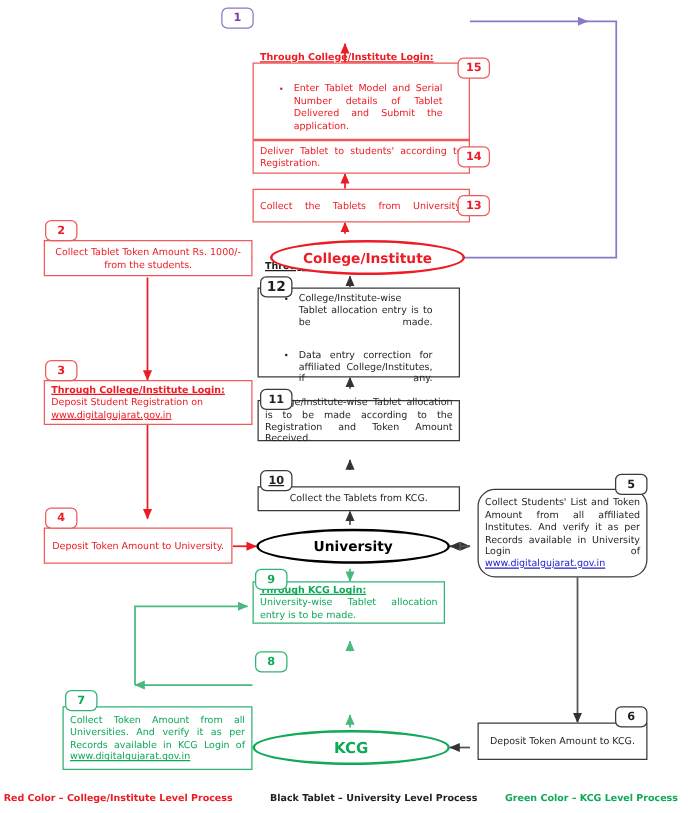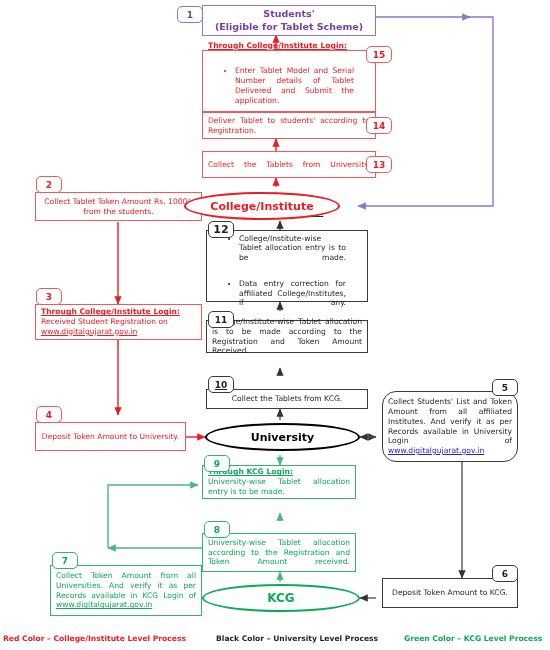--- a/index.html
+++ b/index.html
@@ -94,26 +94,20 @@
     <g stroke="#49b97e" stroke-width="1.4" fill="none">
       <path d="M280,455 L280,465" marker-end="url(#ar-green)"></path>
       <path d="M280,521 L280,513" marker-end="url(#ar-green)"></path>
       <path d="M280,582 L280,572" marker-end="url(#ar-green)"></path>
       <path d="M202,598 L108,598 L108,565" marker-end="url(#ar-green)"></path>
       <path d="M202,548 L108,548" marker-end="url(#ar-green)"></path>
       <path d="M108,548 L108,485 L198,485" marker-end="url(#ar-green)"></path>
     </g>
   </svg>
 
-  <div class="students" style="left:202px;top:5px;width:174px;height:31px;font-size:9.5px;">
-    <div>
-      <span>Students'</span><br>
-      <span>(Eligible for Tablet Scheme)</span>
-    </div>
-  </div>
   <div class="badge purple" style="left:177px;top:6px;width:26px;height:17px;font-size:9px;">1</div>
 
   <div class="node boxnode red" style="left:202px;top:50px;width:174px;height:62px;font-size:7.6px;">
     <div class="inner">
       <span class="hdr">Through College/Institute Login:</span>
       <ul class="bullets">
           <li class="just">Enter Tablet Model and Serial Number details of Tablet Delivered and Submit the application.</li>
         </ul>
     </div>
   </div>
@@ -122,34 +116,34 @@
   <div class="node boxnode red" style="left:202px;top:112px;width:174px;height:27px;font-size:7.6px;">
     <div class="inner just">Deliver Tablet to students' according to Registration.</div>
   </div>
   <div class="badge red" style="left:366px;top:117px;width:26px;height:17px;font-size:9px;">14</div>
 
   <div class="node boxnode red" style="left:202px;top:151px;width:174px;height:27px;font-size:7.6px;">
     <div class="inner just">Collect the Tablets from University.</div>
   </div>
   <div class="badge red" style="left:366px;top:156px;width:26px;height:17px;font-size:9px;">13</div>
 
-  <div class="ellipse ell-red" style="left:184px;top:192px;width:156px;height:28px;font-size:11px;">
+  <div class="ellipse ell-red" style="left:216px;top:192px;width:156px;height:28px;font-size:11px;">
     <span>College/Institute</span>
   </div>
 
   <div class="node boxnode red" style="left:35px;top:192px;width:167px;height:29px;font-size:7.6px;">
     <div class="inner ctr">Collect Tablet Token Amount Rs. 1000/- from the students.</div>
   </div>
   <div class="badge red" style="left:36px;top:176px;width:26px;height:17px;font-size:9px;">2</div>
 
   <div class="node boxnode red" style="left:35px;top:304px;width:167px;height:36px;font-size:7.6px;">
     <div class="inner">
       <span class="hdr">Through College/Institute Login:</span>
       <div style="text-align:left;">
-        <span>Received Student Registration on</span><br>
+        <span>Deposit Student Registration on</span><br>
         <span class="lnk">www.digitalgujarat.gov.in</span>
       </div>
     </div>
   </div>
   <div class="badge red" style="left:36px;top:288px;width:26px;height:17px;font-size:9px;">3</div>
 
   <div class="node boxnode red" style="left:35px;top:422px;width:151px;height:29px;font-size:7.6px;">
     <div class="inner ctr">Deposit Token Amount to University.</div>
   </div>
   <div class="badge red" style="left:36px;top:406px;width:26px;height:17px;font-size:9px;">4</div>
@@ -192,33 +186,30 @@
   <div class="badge black" style="left:492px;top:565px;width:26px;height:17px;font-size:9px;">6</div>
 
   <div class="node boxnode green" style="left:202px;top:465px;width:154px;height:34px;font-size:7.6px;">
     <div class="inner">
       <span class="hdr">Through KCG Login:</span>
       <div class="justleft">University-wise Tablet allocation entry is to be made.</div>
     </div>
   </div>
   <div class="badge green" style="left:204px;top:455px;width:26px;height:17px;font-size:9px;">9</div>
 
-  <div class="node boxnode green" style="left:202px;top:533px;width:154px;height:39px;font-size:7.6px;">
-    <div class="inner just">University-wise Tablet allocation according to the Registration and Token Amount received.</div>
-  </div>
   <div class="badge green" style="left:204px;top:521px;width:26px;height:17px;font-size:9px;">8</div>
 
   <div class="node boxnode green" style="left:50px;top:565px;width:152px;height:51px;font-size:7.6px;">
     <div class="inner just">
       <span>Collect Token Amount from all Universities. And verify it as per Records available in KCG Login of </span><span class="lnk">www.digitalgujarat.gov.in</span>
     </div>
   </div>
   <div class="badge green" style="left:52px;top:552px;width:26px;height:17px;font-size:9px;">7</div>
 
   <div class="ellipse ell-green" style="left:202px;top:584px;width:158px;height:28px;font-size:12px;">
     <span>KCG</span>
   </div>
 
   <div class="legend" style="left:3px;top:634px;font-size:7.6px;color:#ed1c24;">Red Color – College/Institute Level Process</div>
-  <div class="legend" style="left:216px;top:634px;font-size:7.6px;color:#231f20;">Black Color – University Level Process</div>
+  <div class="legend" style="left:216px;top:634px;font-size:7.6px;color:#231f20;">Black Tablet – University Level Process</div>
   <div class="legend" style="left:404px;top:634px;font-size:7.6px;color:#0fa958;">Green Color – KCG Level Process</div>
 
 </div>
 
 </body></html>

